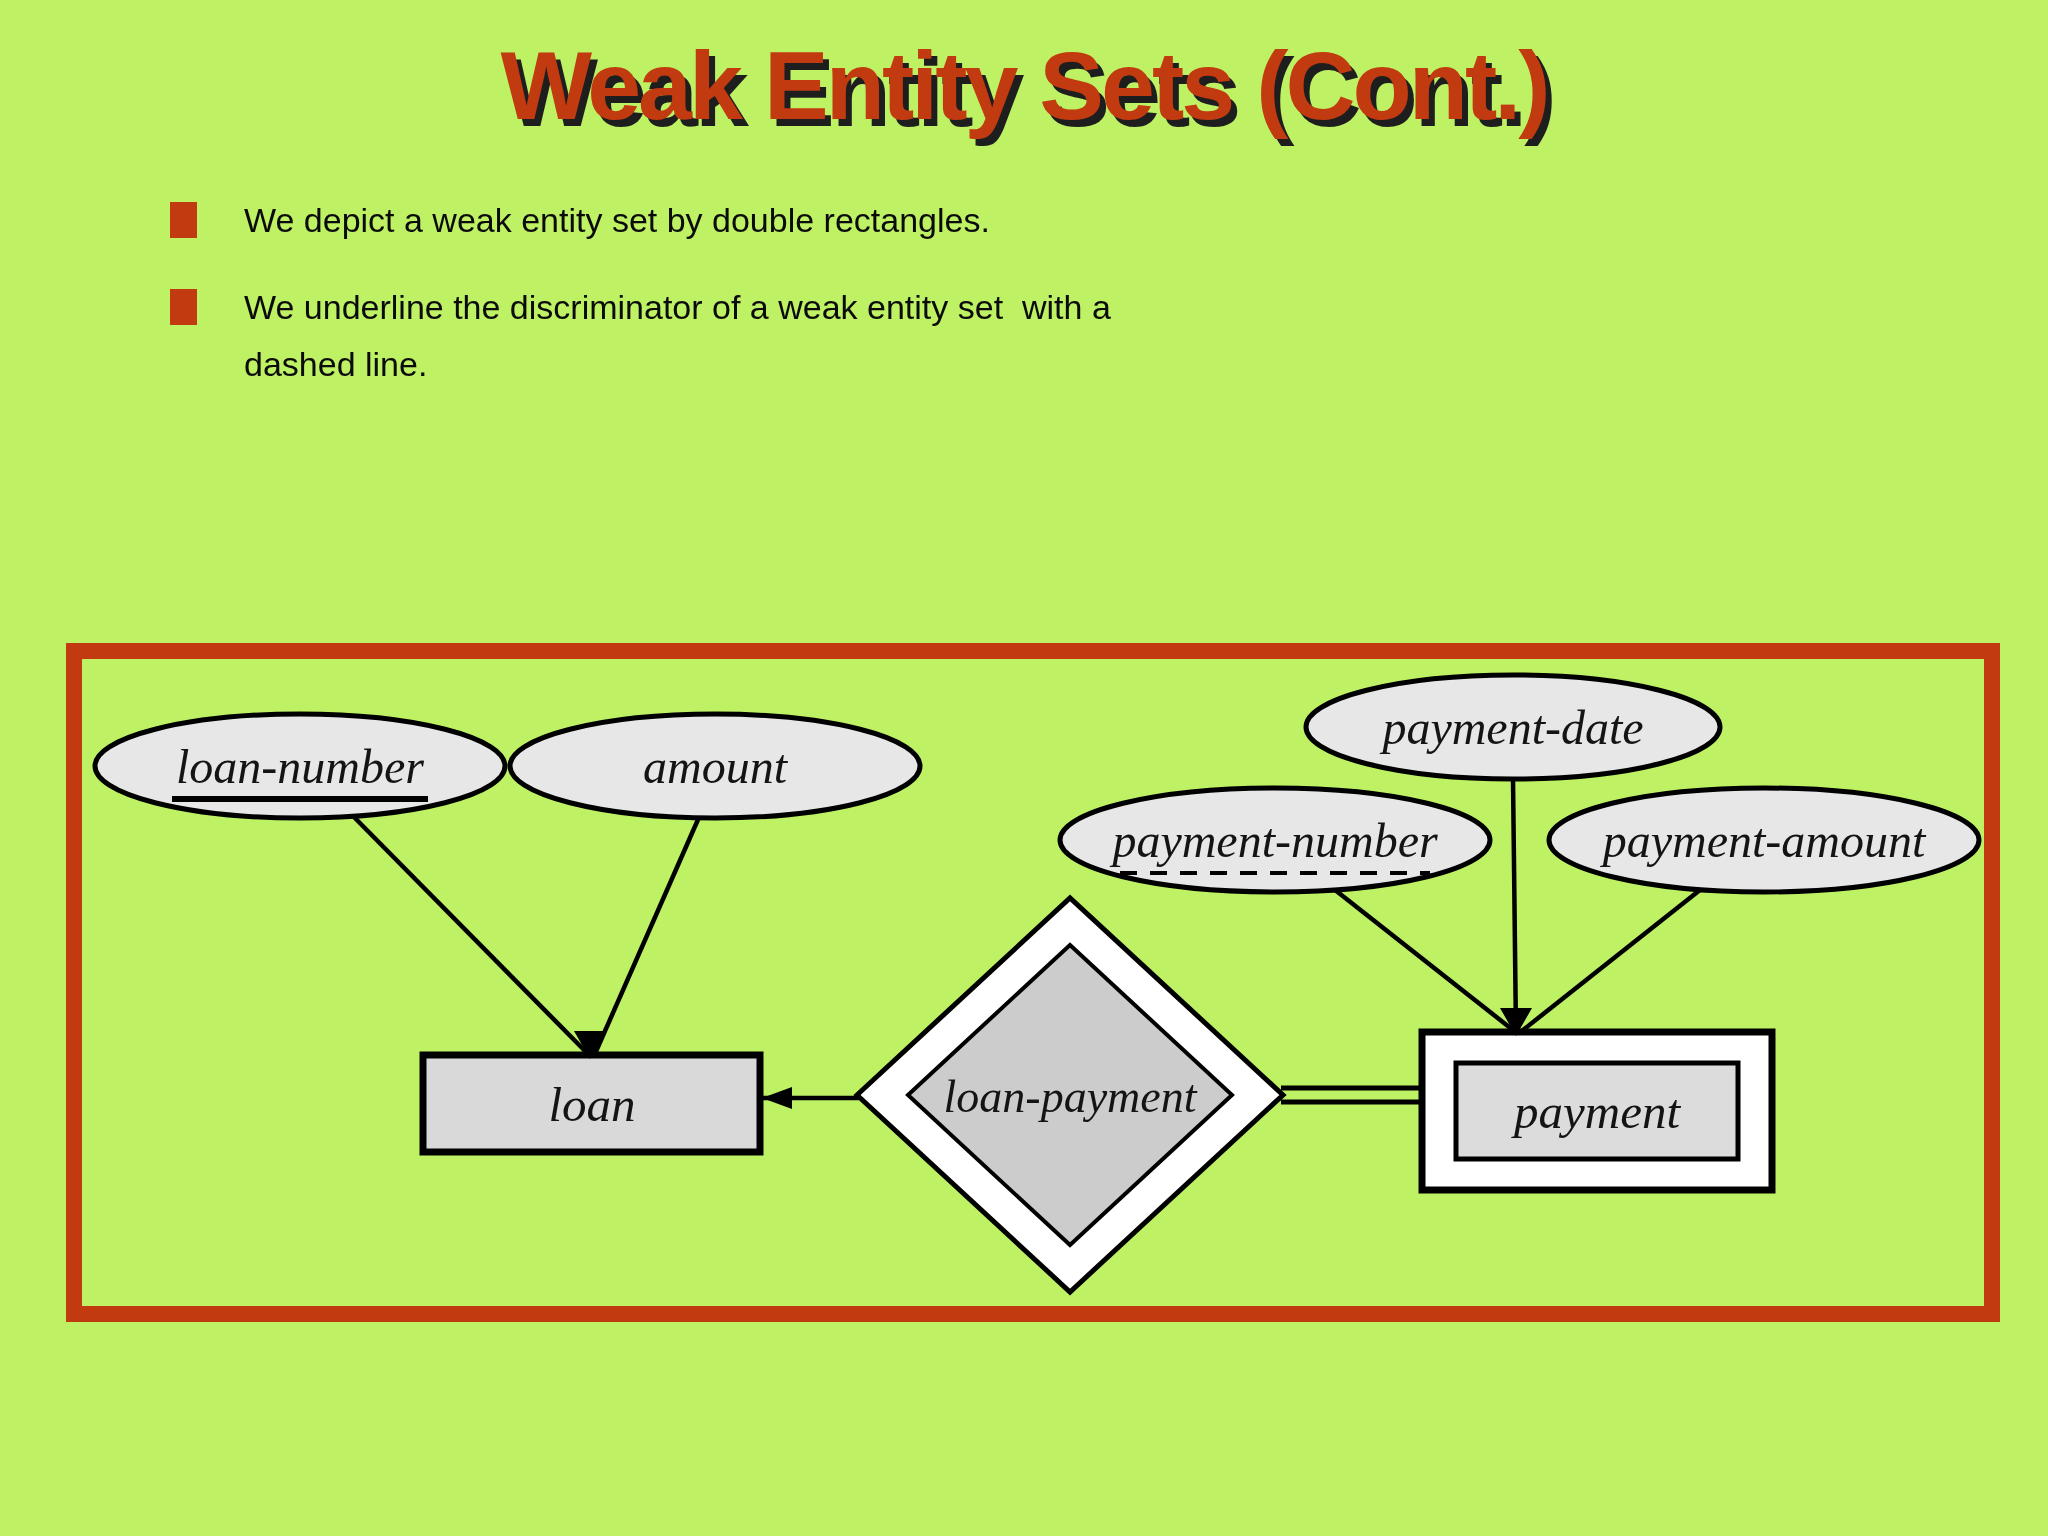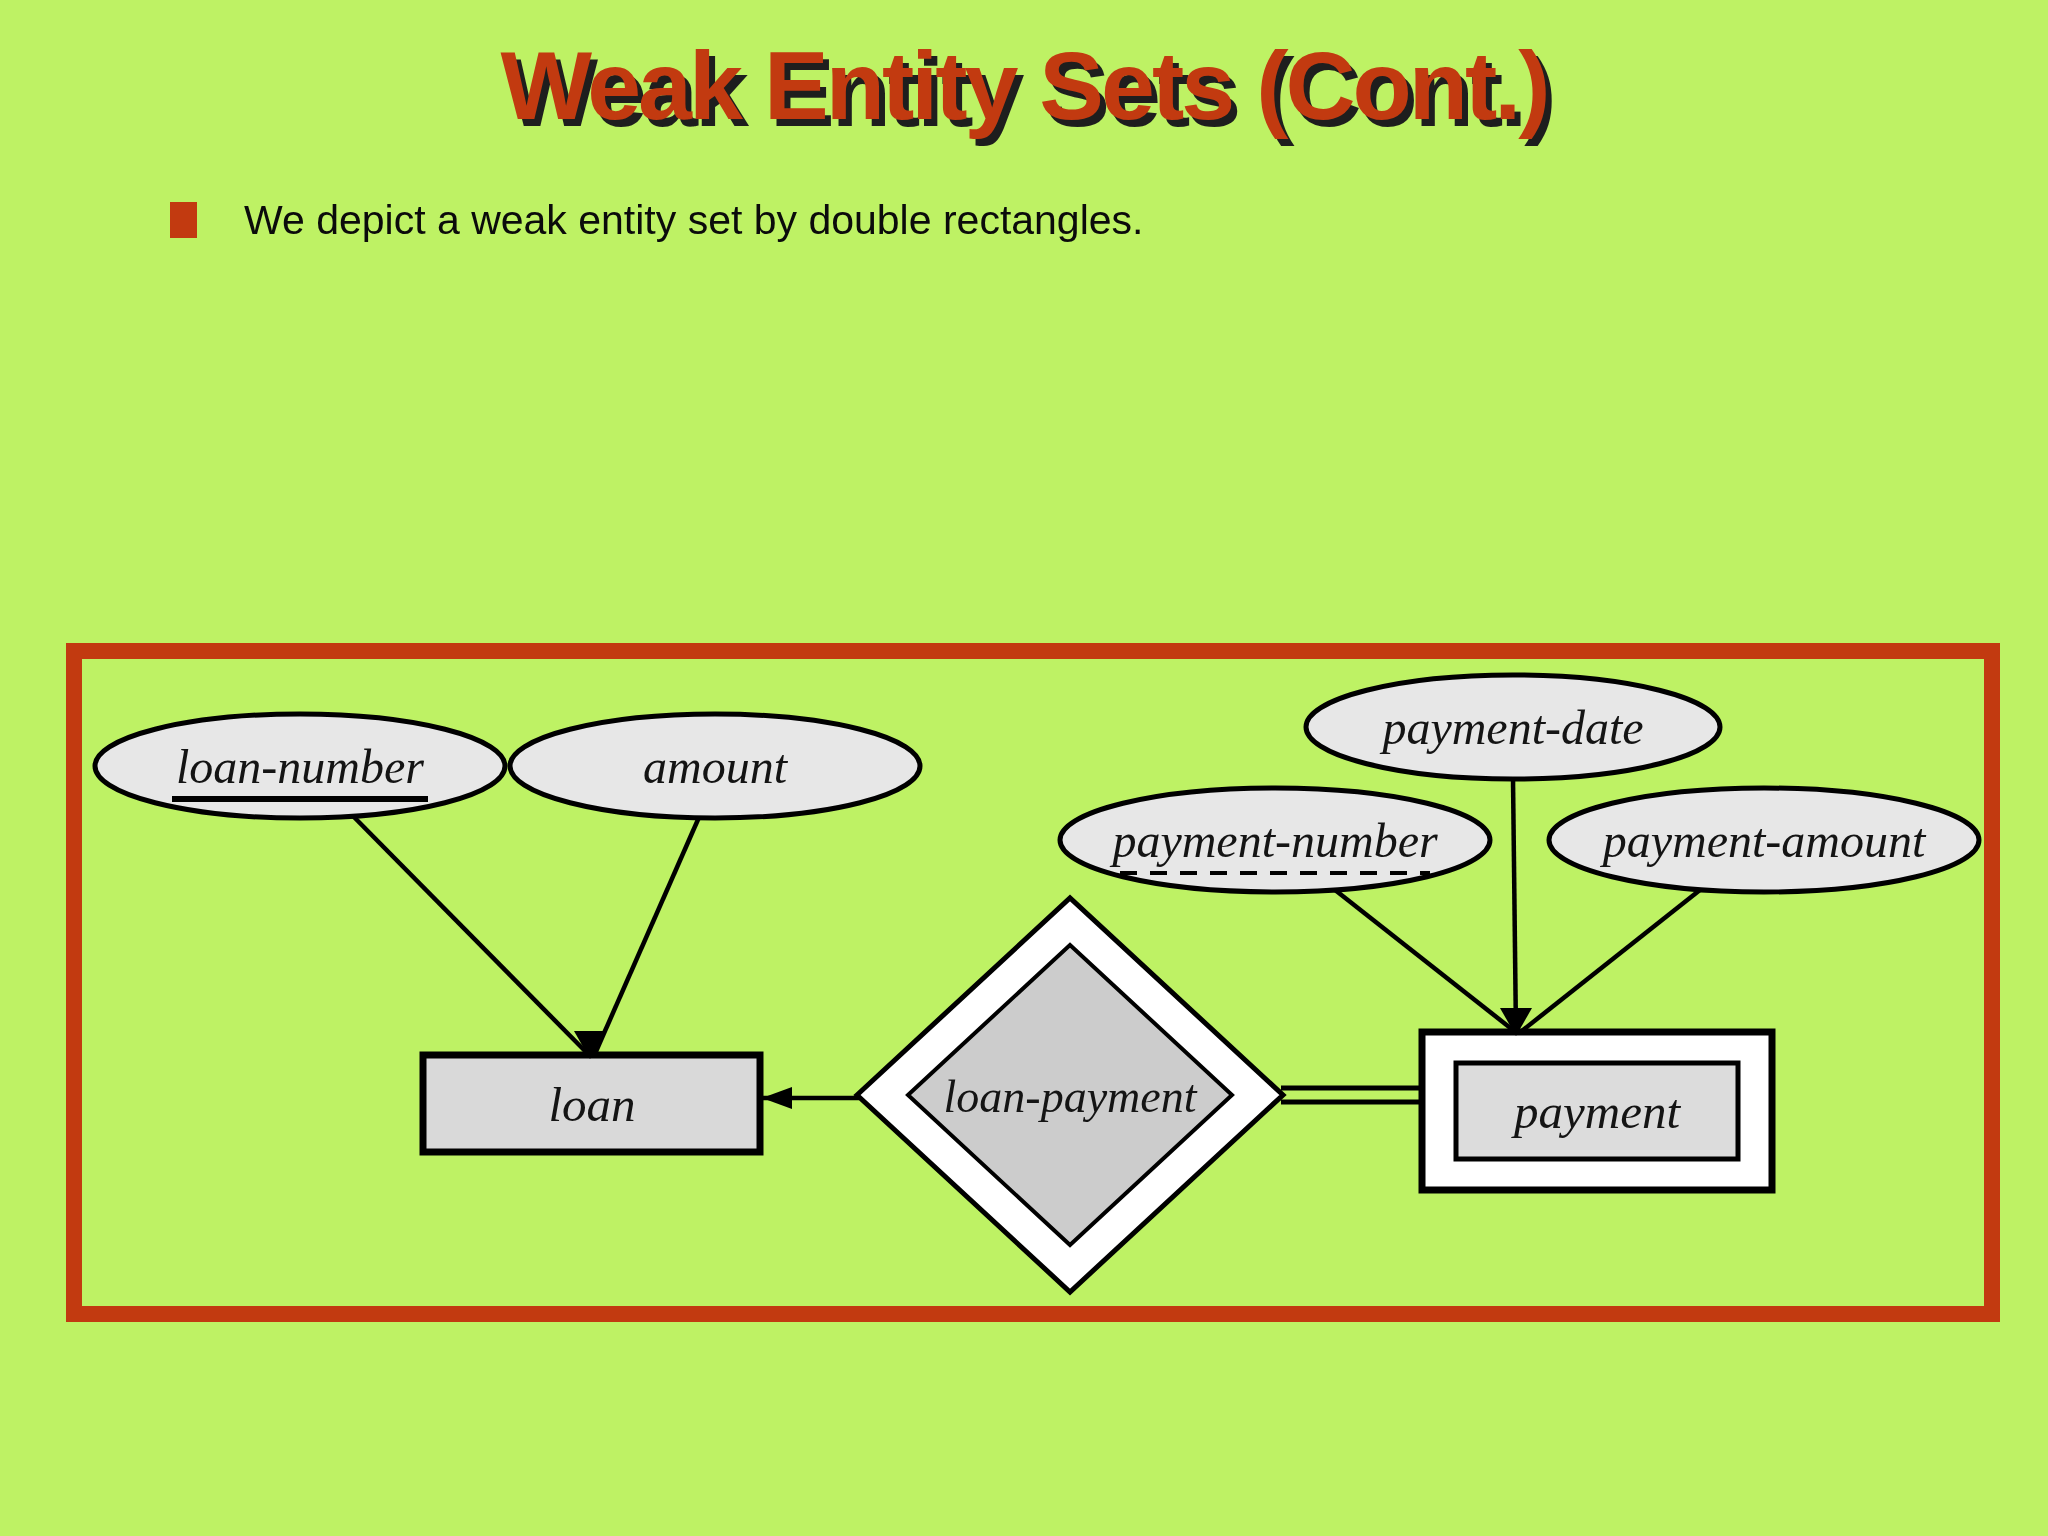--- a/index.html
+++ b/index.html
@@ -32,21 +32,21 @@
     white-space:nowrap;
   }
   .bullets{
     position:absolute;
     left:170px;top:192px;width:1640px;
   }
   .bullet{
     display:flex;
     align-items:flex-start;
     margin-bottom:30px;
-    font-size:41px;
+    font-size:34px;
     line-height:57px;
     color:#0b0b0b;
   }
   .bullet .marker{
     flex:none;
     width:27px;height:36px;
     margin:10px 47px 0 0;
     background:var(--accent);
   }
   .bullet .bullet-text{
@@ -72,20 +72,24 @@
 <body>
 
 <div class="slide">
 
   <h1 class="title">Weak Entity Sets (Cont.)</h1>
 
   <div class="bullets" id="bullets">
       <div class="bullet">
         <span class="marker"></span>
         <div class="bullet-text"><span>We depict a weak entity set by double rectangles.</span></div>
+      </div>
+      <div class="bullet">
+        <span class="marker"></span>
+        <div class="bullet-text"><span>We underline the discriminator of a weak entity set  with a</span><br><span>dashed line.</span></div>
       </div>
     </div>
 
   <svg class="diagram" viewBox="0 0 1934 679" xmlns="http://www.w3.org/2000/svg">
 
     <rect x="8" y="8" width="1918" height="663" fill="none" stroke="var(--accent)" stroke-width="16"></rect>
 
     <line x1="284" y1="170" x2="524" y2="413" stroke="#000" stroke-width="4.5"></line>
     <line x1="634" y1="172" x2="528" y2="413" stroke="#000" stroke-width="4.5"></line>
 

